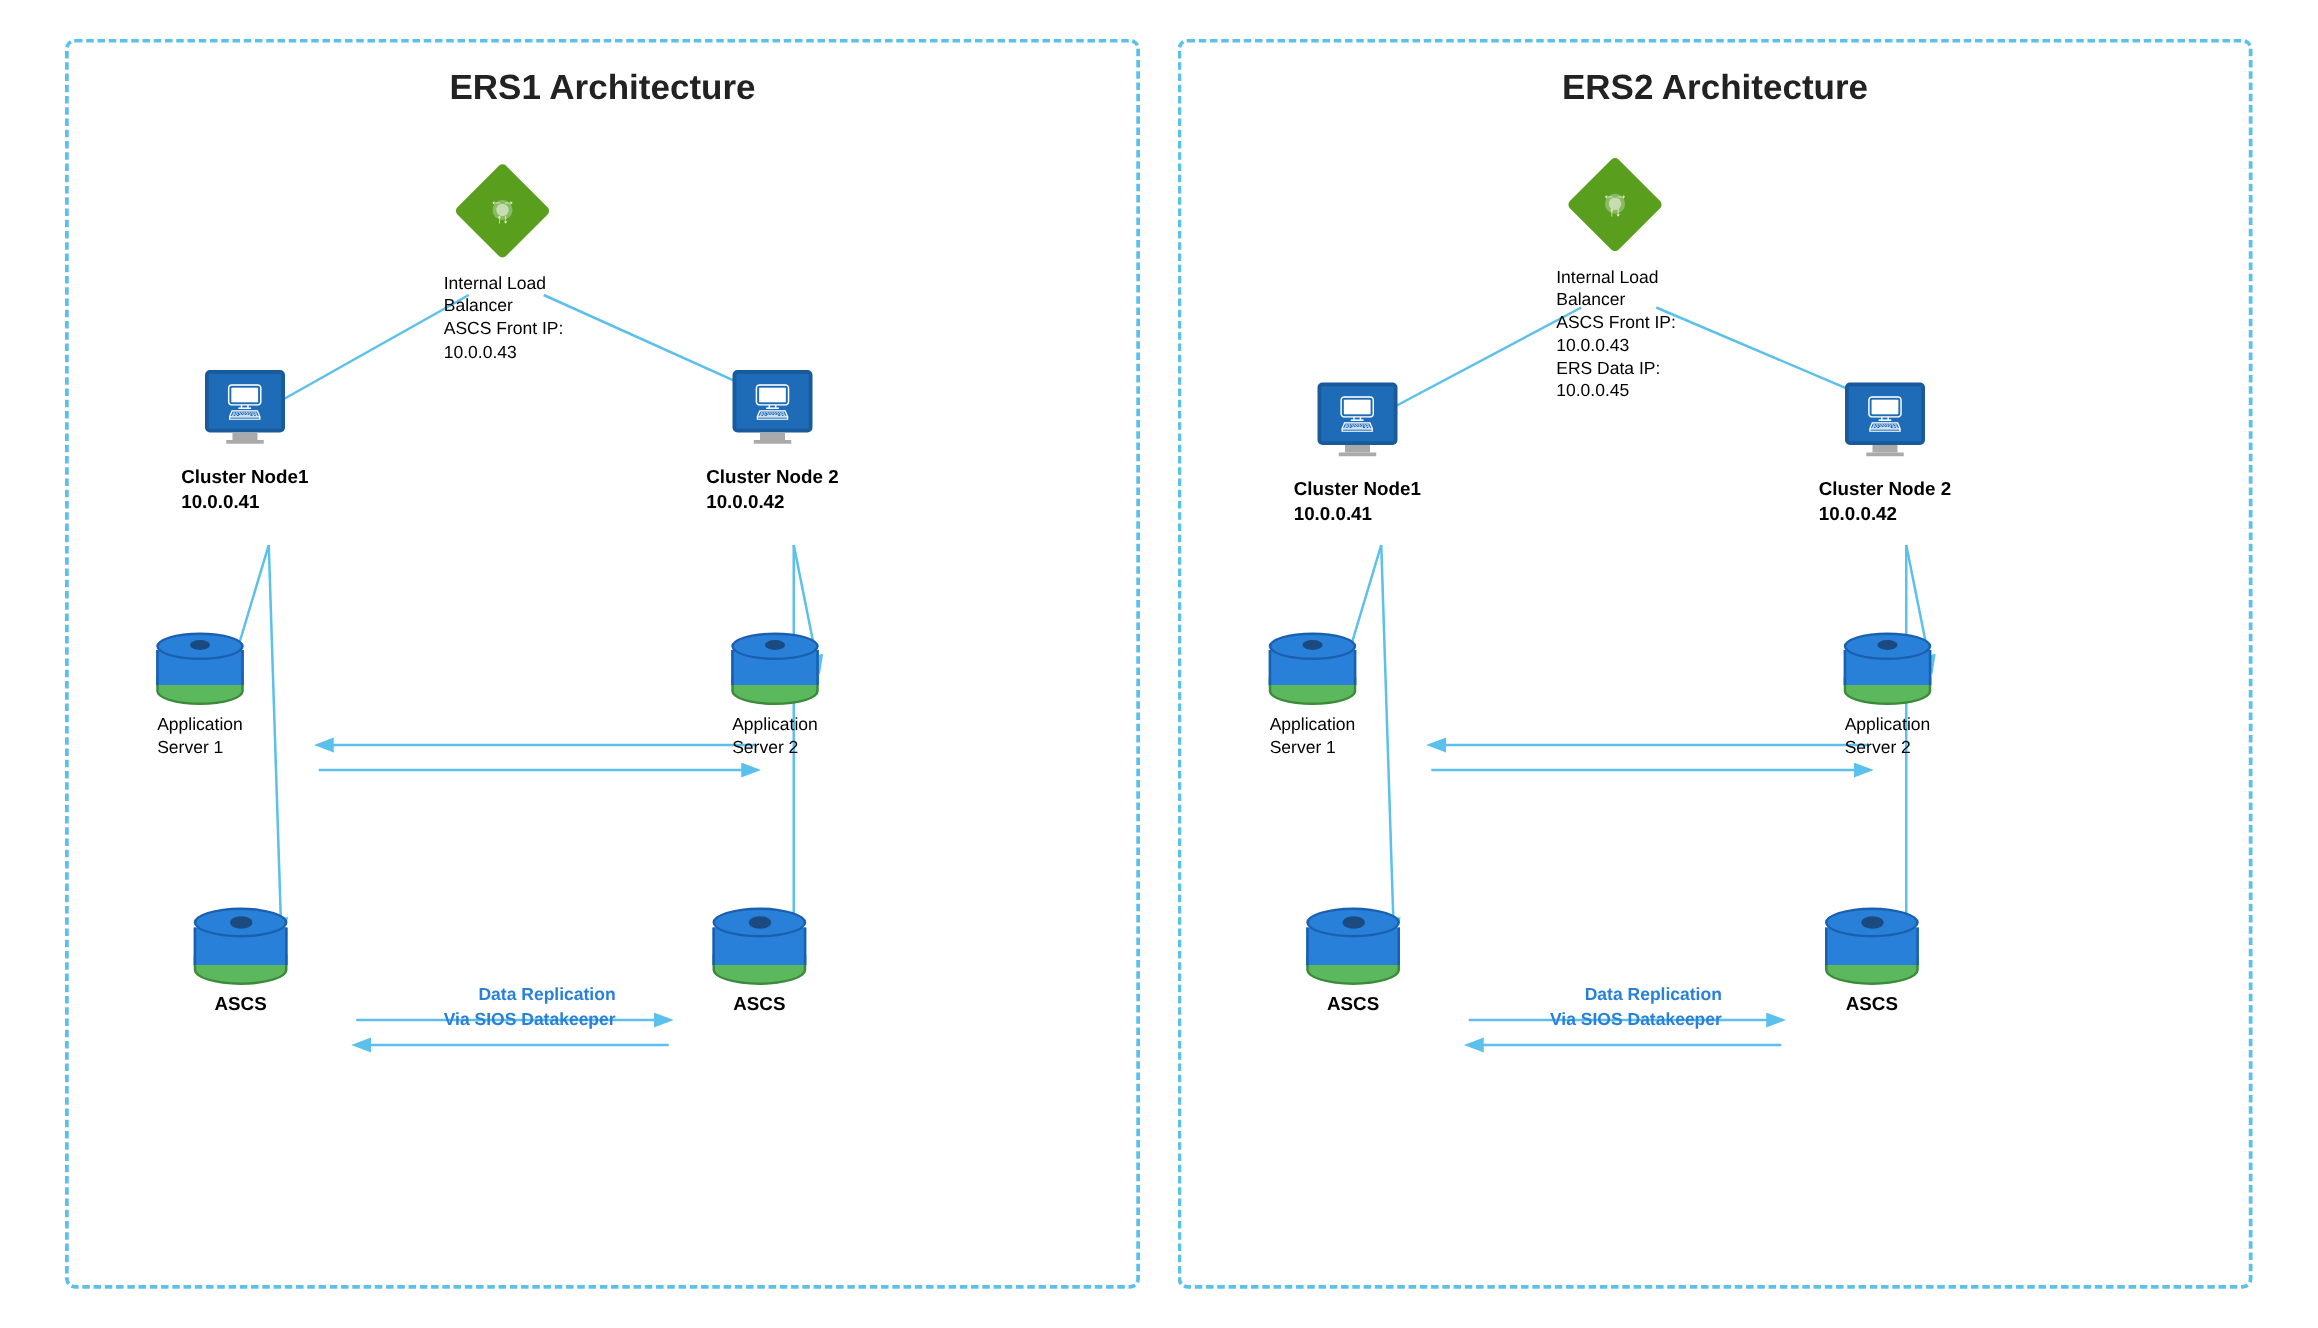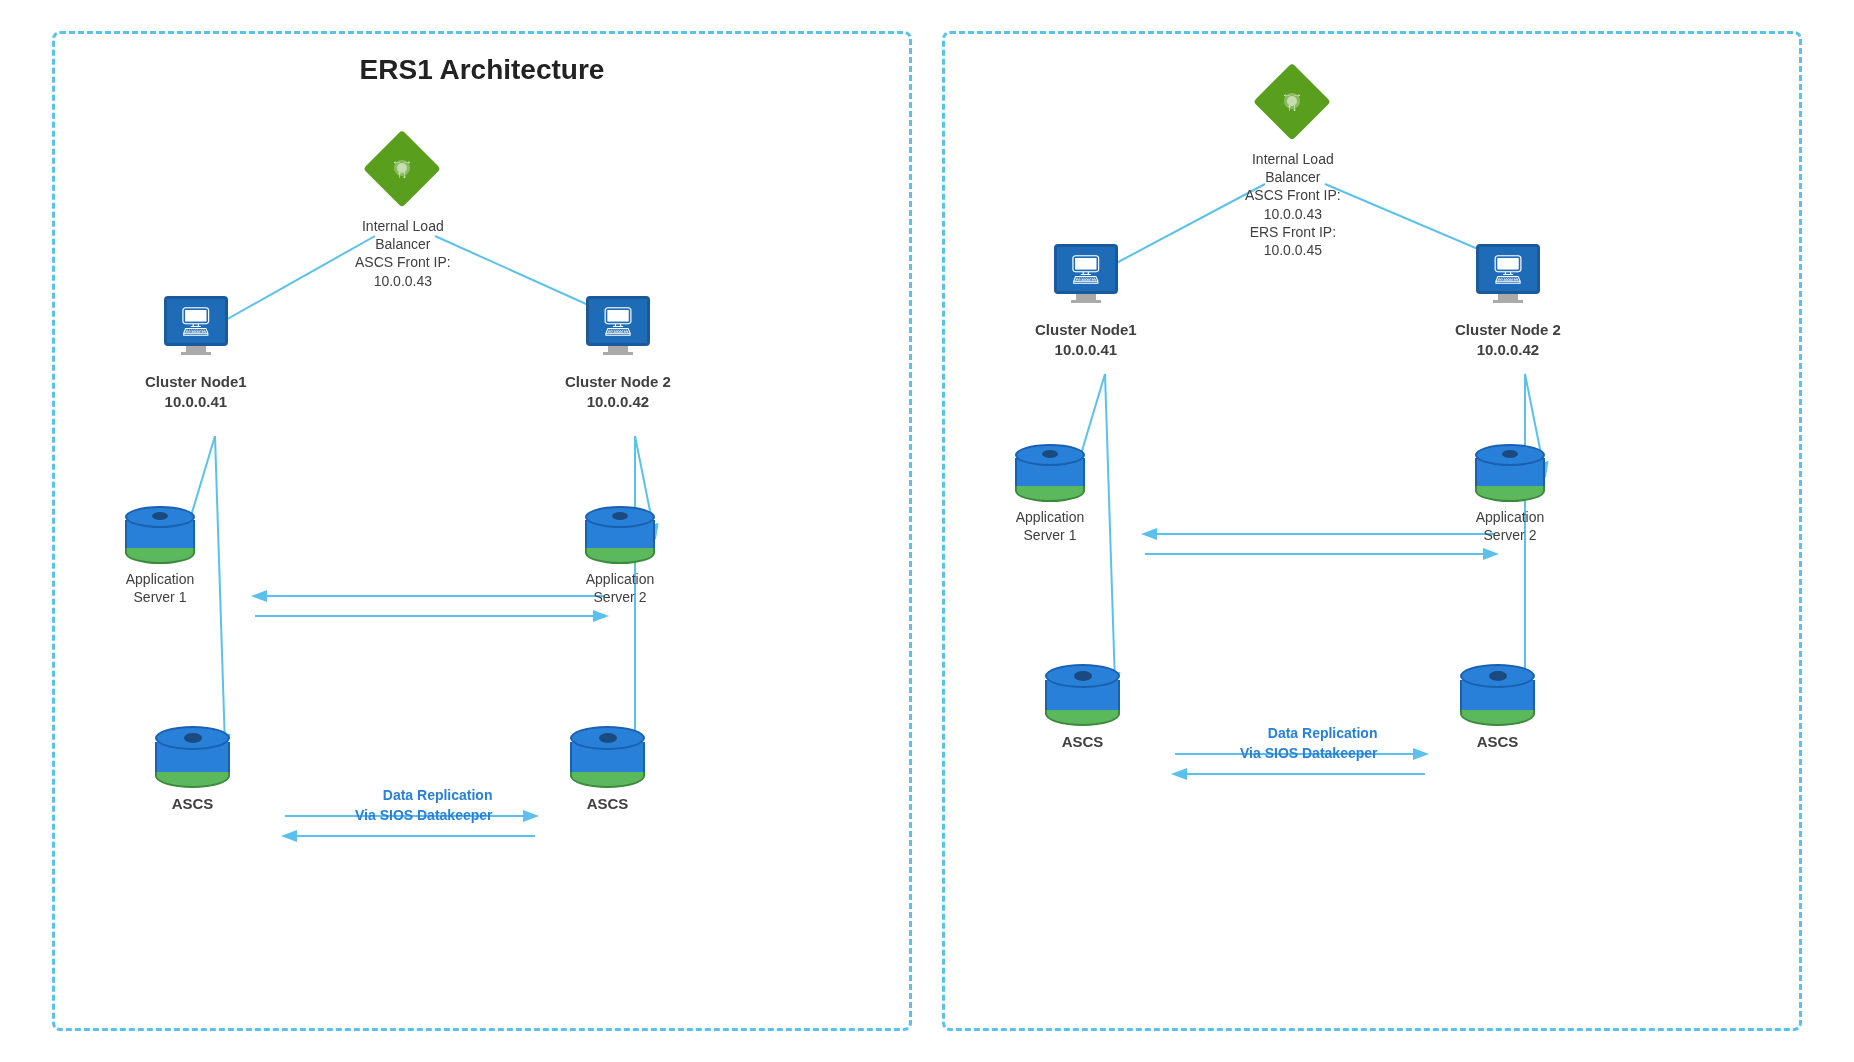--- a/index.html
+++ b/index.html
@@ -169,23 +169,23 @@
     .ascs-disk-bottom {
       width: 75px;
       height: 24px;
       background: #5cb85c;
       border-radius: 0 0 50% 50%;
       border: 2px solid #3a8a3a;
       margin-top: -8px;
       z-index: 1;
     }
     .node-label {
-      text-align: center;
+      text-align: left;
       font-size: 14px;
-      color: #404040;
+      color: #000000;
       margin-top: 6px;
       line-height: 1.3;
     }
     .node-label.bold {
       font-size: 15px;
       font-weight: 600;
     }
     .data-repl-label {
       text-align: right;
       font-size: 14px;
@@ -327,20 +327,21 @@
           <div class="ascs-disk-body"></div>
           <div class="ascs-disk-bottom"></div>
         </div>
         <div class="node-label bold">ASCS</div>
       </div>
 
     </div>
   </div>
 
   <div class="arch-box">
+    <div class="arch-title">ERS2 Architecture</div>
     <div class="diagram-area">
 
       <svg class="diagram-svg">
         <defs>
           <marker id="arrow-blue2" markerWidth="8" markerHeight="8" refX="6" refY="3" orient="auto">
             <path d="M0,0 L0,6 L8,3 z" fill="#5bc0eb"></path>
           </marker>
         </defs>
 
         <line x1="310" y1="140" x2="150" y2="225" stroke="#5bc0eb" stroke-width="2" marker-end="url(#arrow-blue2)"></line>
@@ -369,21 +370,21 @@
           <text x="42" y="38" text-anchor="middle" fill="white" font-size="10">←→</text>
           <text x="42" y="52" text-anchor="middle" fill="white" font-size="10">↑↓</text>
           <circle cx="42" cy="42" r="8" fill="white" opacity="0.3"></circle>
           <circle cx="42" cy="42" r="5" fill="white" opacity="0.5"></circle>
         </svg>
         <div class="node-label">
           <span>Internal Load</span><br>
           <span>Balancer</span><br>
           <span>ASCS Front IP:</span><br>
           <span>10.0.0.43</span><br>
-          <span>ERS Front IP:</span><br>
+          <span>ERS Data IP:</span><br>
           <span>10.0.0.45</span>
         </div>
       </div>
 
       <div class="node" style="left:80px; top:200px;">
         <div class="cluster-icon">
           <div class="monitor-screen">
             <span class="cube-icon">🖥</span>
           </div>
           <div class="monitor-base"></div>

